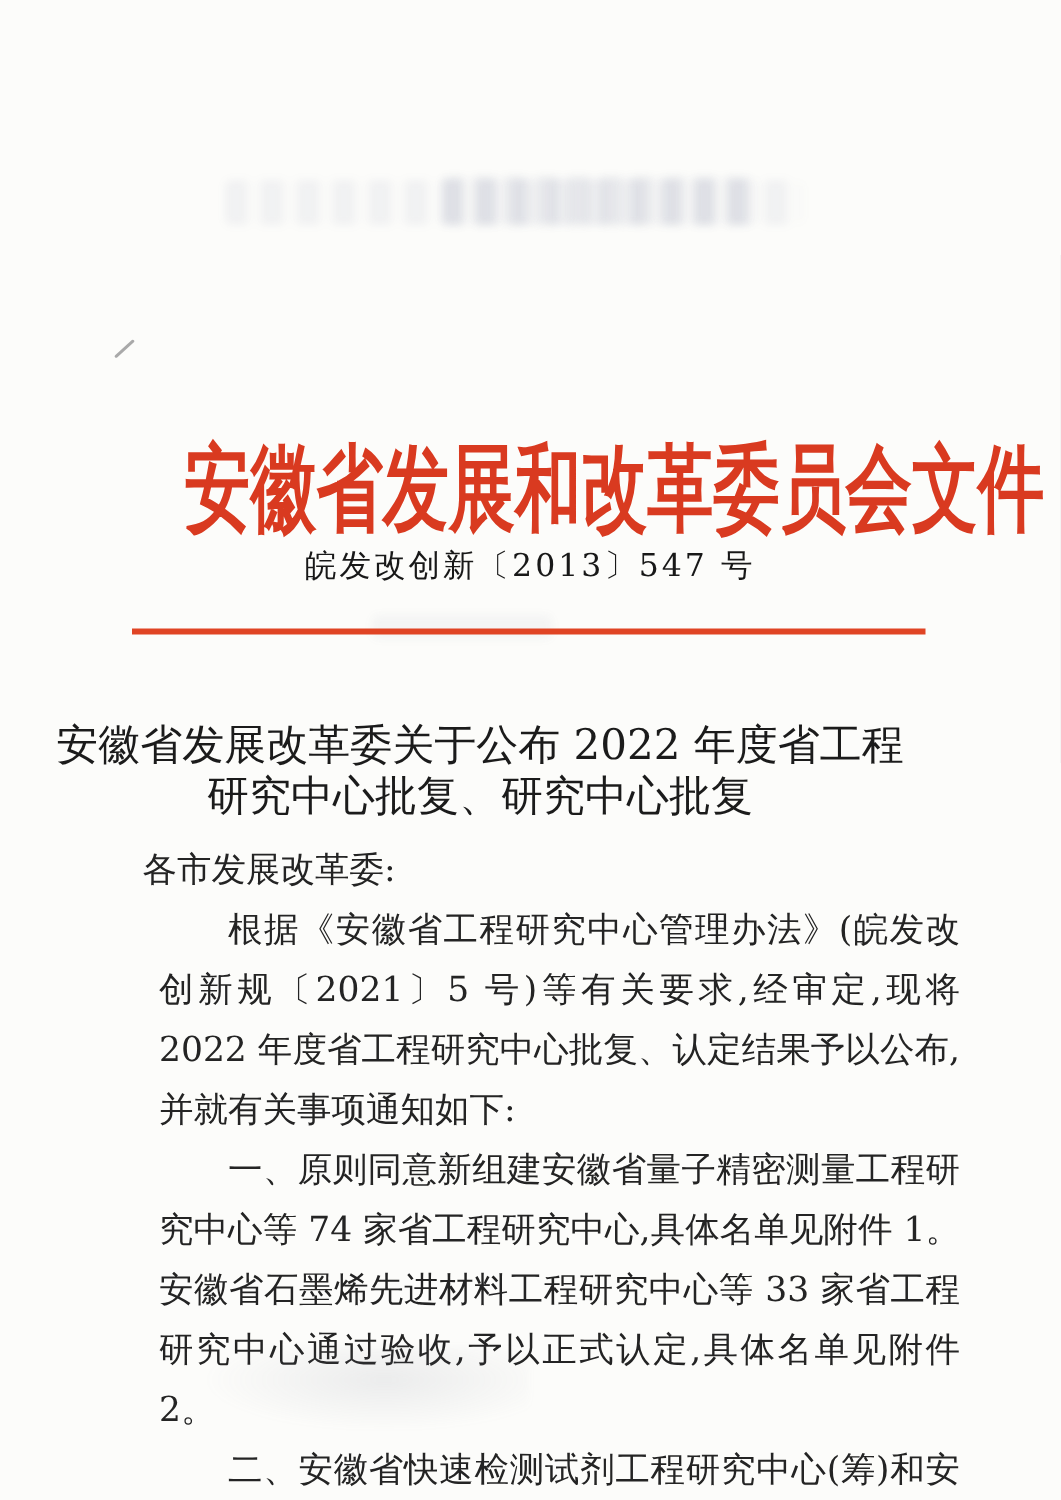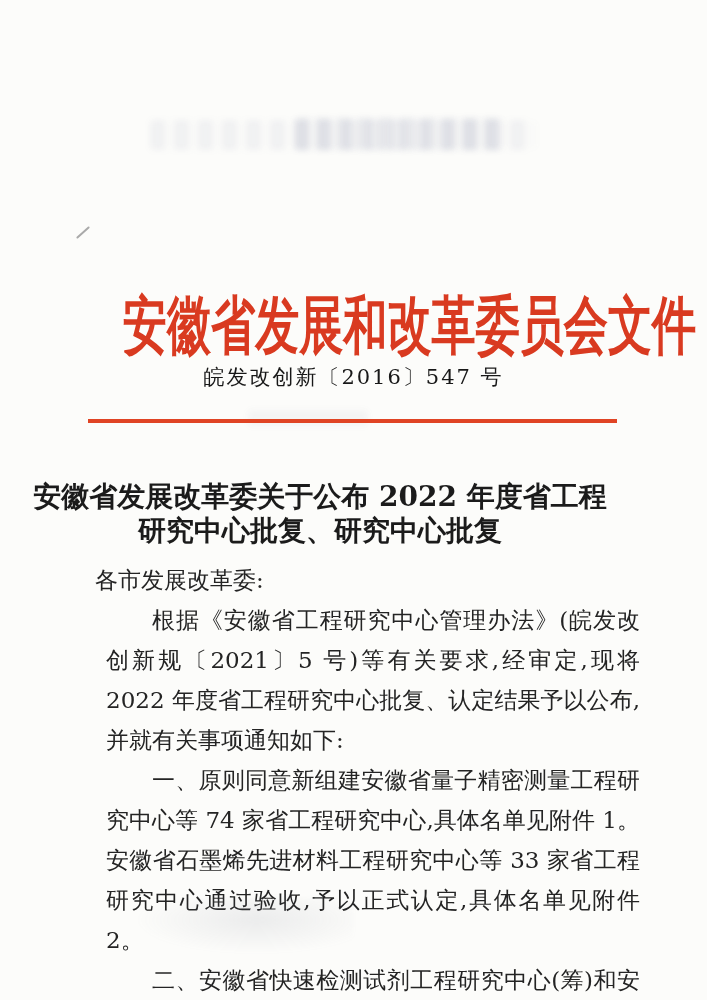--- a/index.html
+++ b/index.html
@@ -95,21 +95,21 @@
     left: 88px; top: 419px;
     width: 529px; height: 4px;
   }
 
   
   .notice-title {
     position: absolute;
     left: 0; top: 457px;
     width: 640px;
     text-align: center;
-    font-weight: bold;
+    font-weight: normal;
     font-size: 28px;
     line-height: 34px;
     color: #1b1b1b;
   }
   .notice-title .t-line { display: block; }
 
   
   .body-text {
     position: absolute;
     left: 95px; top: 560px;
@@ -129,21 +129,21 @@
 
   <div class="bleed bleed-top-1"></div>
   <div class="bleed bleed-top-2"></div>
   <div class="slash-artifact"></div>
   <div class="bleed bleed-mid"></div>
 
   <h1 class="org-title" style="color: rgb(217, 58, 32);">
     <span class="stretch">安徽省发展和改革委员会文件</span>
   </h1>
 
-  <div class="doc-number">皖发改创新〔2016〕547 号</div>
+  <div class="doc-number">皖发改创新〔2013〕547 号</div>
 
   <div class="red-rule" style="background: rgb(224, 68, 36);"></div>
 
   <h2 class="notice-title" style="color: rgb(27, 27, 27);">
     <span class="t-line">安徽省发展改革委关于公布 2022 年度省工程</span>
     <span class="t-line">研究中心批复、研究中心批复</span>
   </h2>
 
   <div class="body-text">
     <p>各市发展改革委:</p>

